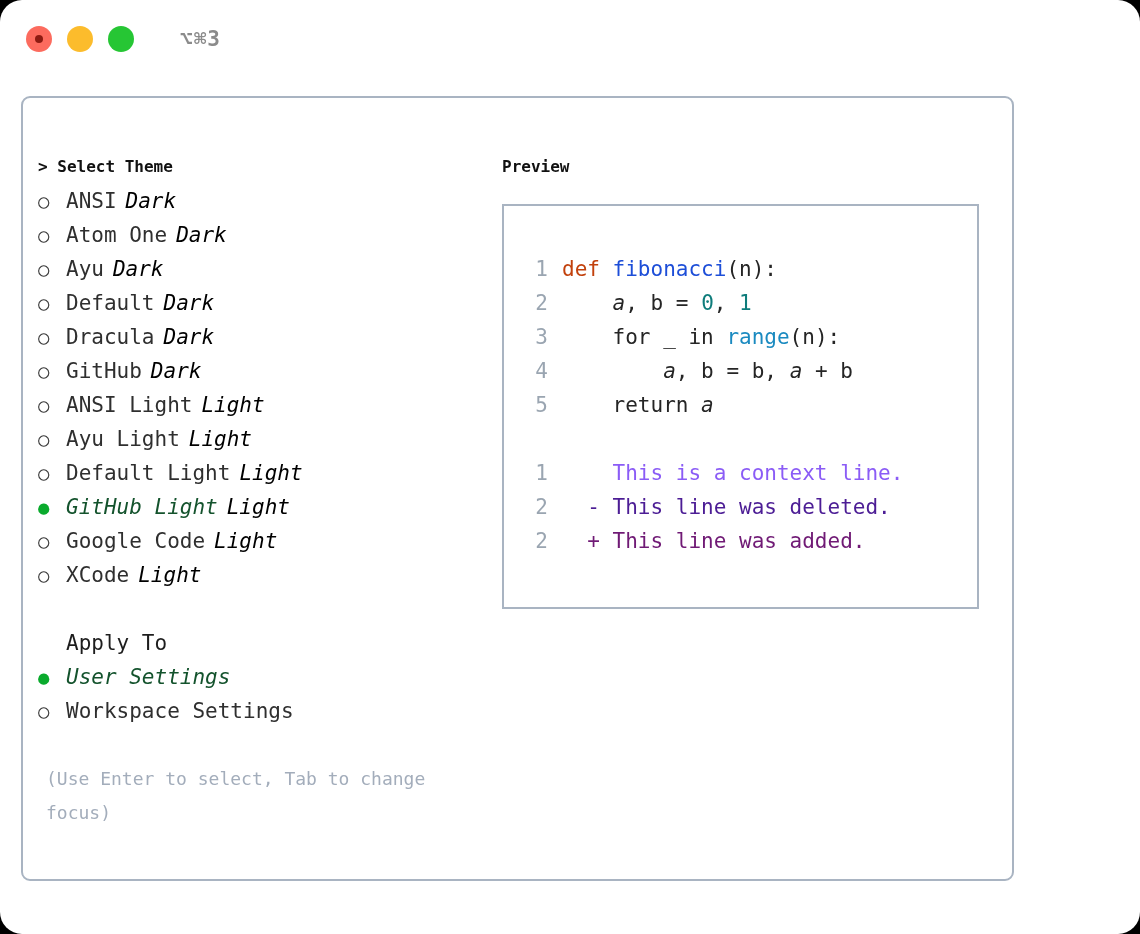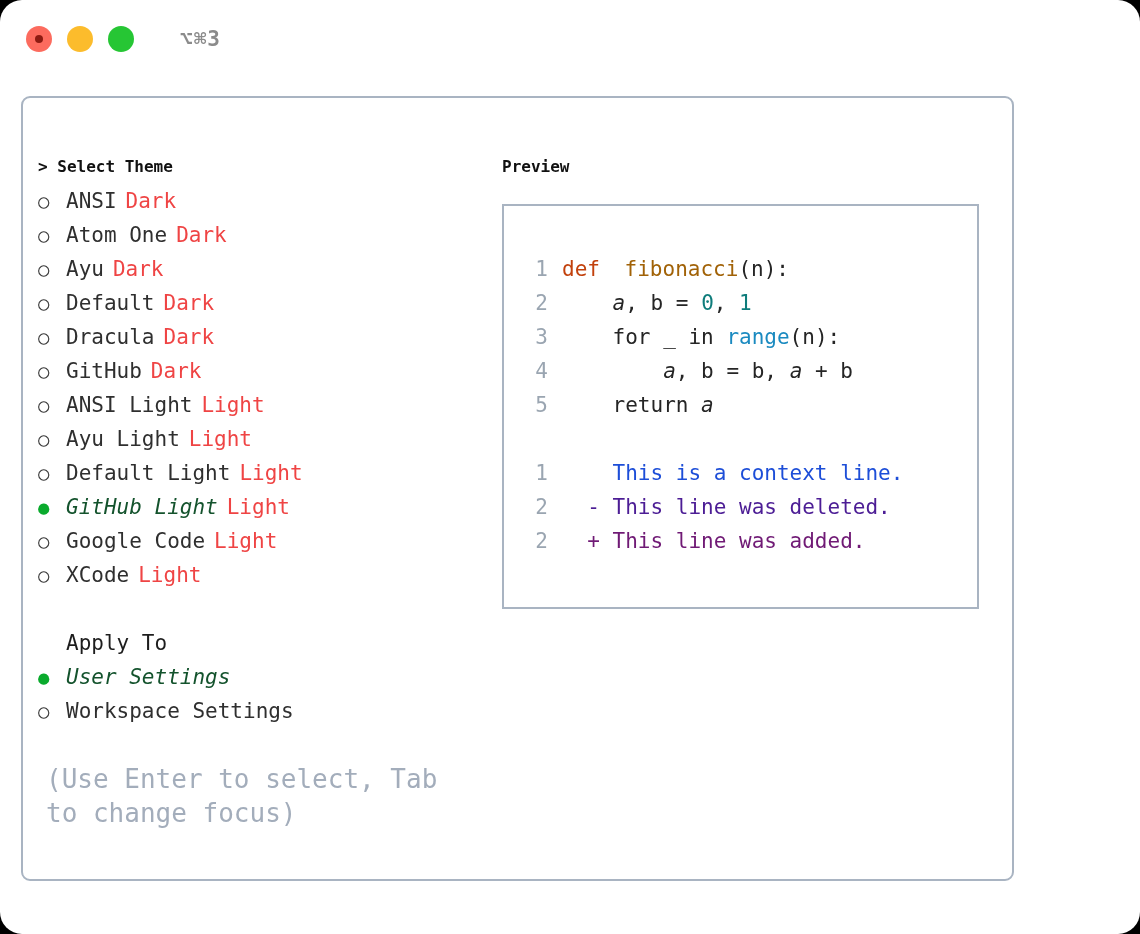--- a/index.html
+++ b/index.html
@@ -105,40 +105,40 @@
   .marker {
     width: 28px;
     flex: 0 0 auto;
     color: #3b3b3b;
     font-size: 19px;
     text-align: left;
   }
   .marker.selected { color: #0aaa2d; }
   .row-label { color: #2f2f2f; }
   .row-label.selected { color: #14532d; font-style: italic; }
-  .row-suffix { color: #ef4444; margin-left: 9px; }
+  .row-suffix { color: #000000; margin-left: 9px; font-style: italic; }
 
   #apply-to-block { margin-top: 34px; }
   .apply-heading-row {
     display: flex;
     align-items: baseline;
     height: 34px;
     font-size: 21px;
     line-height: 34px;
     white-space: pre;
     margin-top: 10px;
   }
   .apply-heading-row .marker { visibility: hidden; }
   .apply-heading-text { color: #1d1d1d; }
 
   #hint {
     margin-top: 34px;
     margin-left: 8px;
     width: 412px;
-    font-size: 26px;
+    font-size: 18px;
     line-height: 34px;
     color: #a3adbb;
     white-space: normal;
   }
 
   
   #right-col {
     position: absolute;
     left: 479px;
     top: 52px;
@@ -167,27 +167,27 @@
     width: 28px;
     flex: 0 0 auto;
     text-align: right;
     color: #9aa5b1;
     margin-right: 14px;
   }
   .code-text { color: #252525; }
   .code-gap { height: 34px; }
 
   .tok-kw   { color: #c2410c; }
-  .tok-fn   { color: #a16207; margin-left: 12px; }
+  .tok-fn   { color: #1d4ed8; }
   .tok-num  { color: #0e7c7b; }
   .tok-blue { color: #1a8ac0; }
   .tok-var  { color: #252525; font-style: italic; }
   .tok-plain{ color: #252525; }
 
-  .diff-ctx { color: #1d4ed8; }
+  .diff-ctx { color: #8b5cf6; }
   .diff-del { color: #4c1d95; }
   .diff-add { color: #701a75; }
 </style>
 </head>
 <body>
 
 <div id="window">
 
   <div id="titlebar">
     <div class="dot" id="dot-red"></div>

